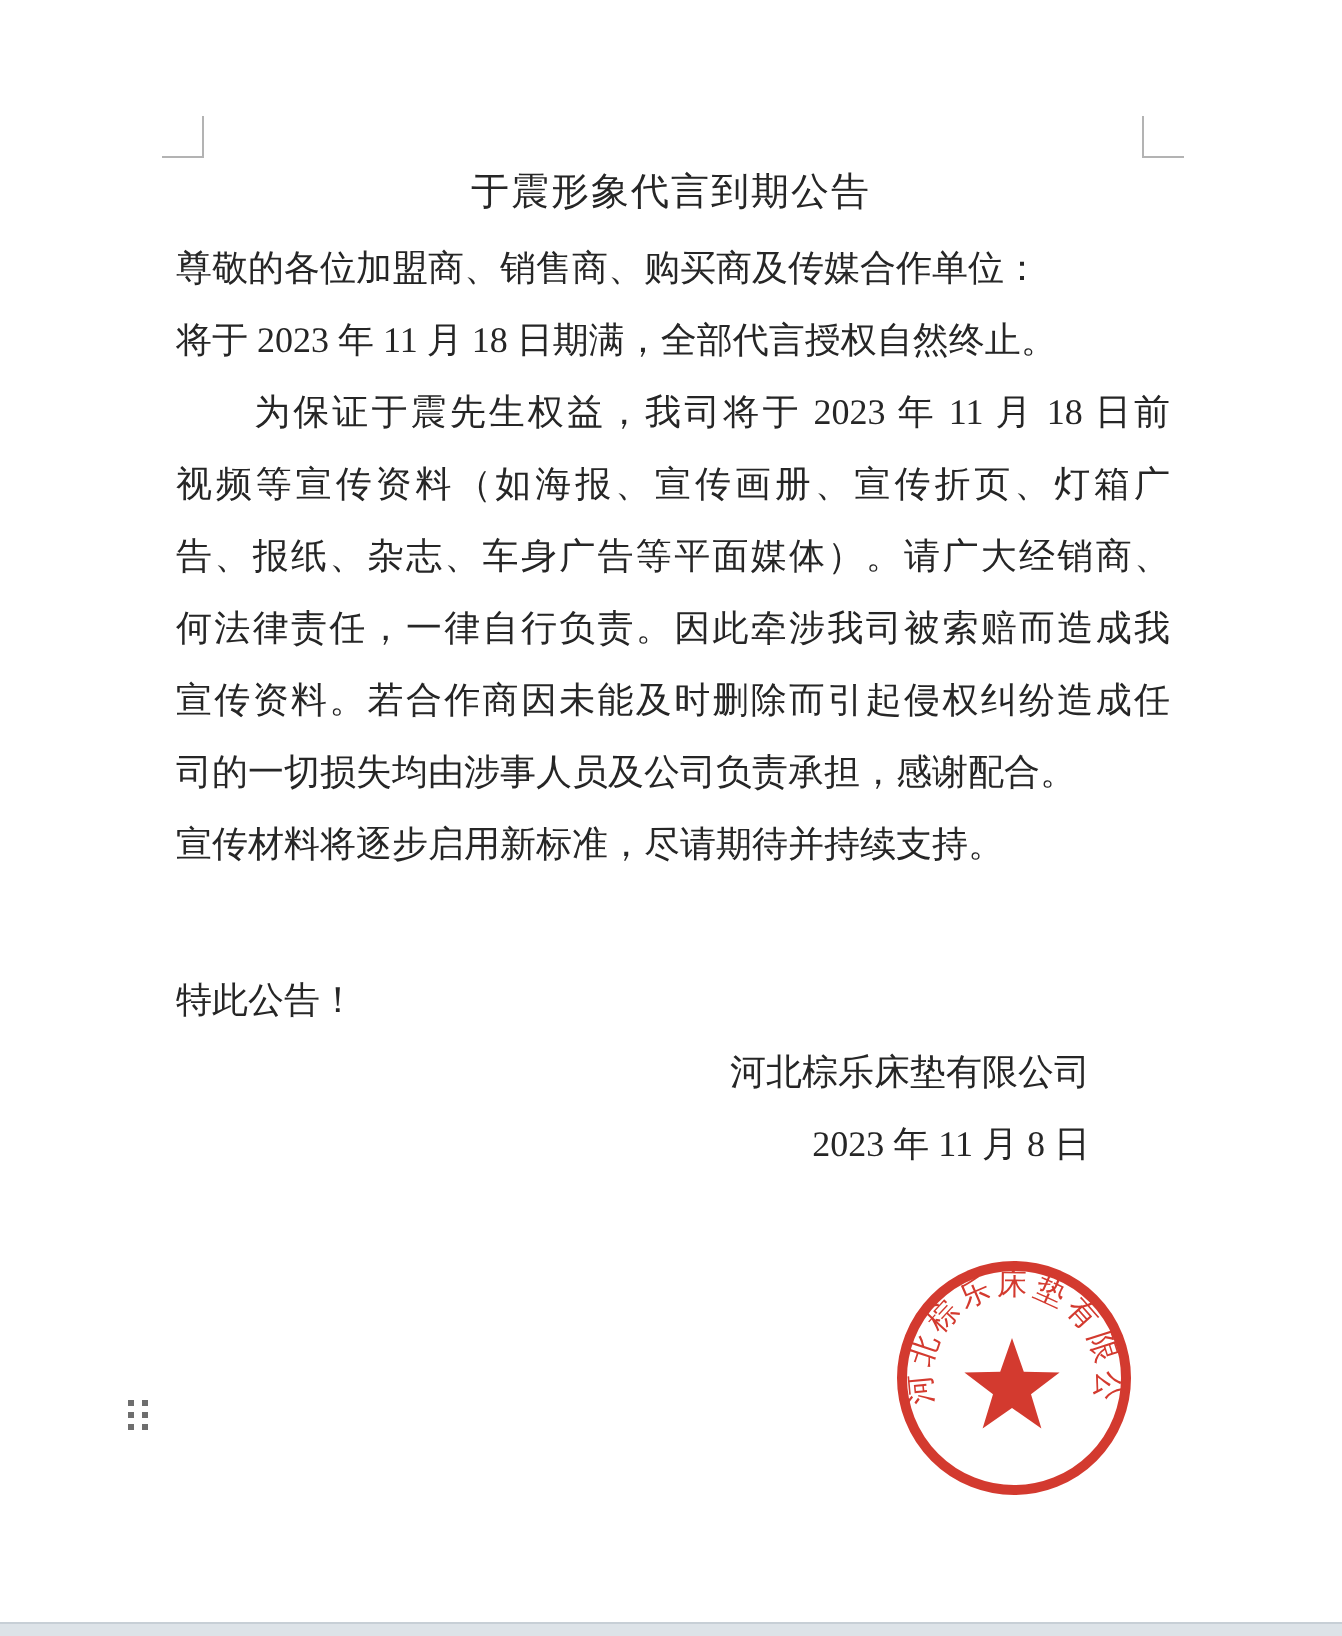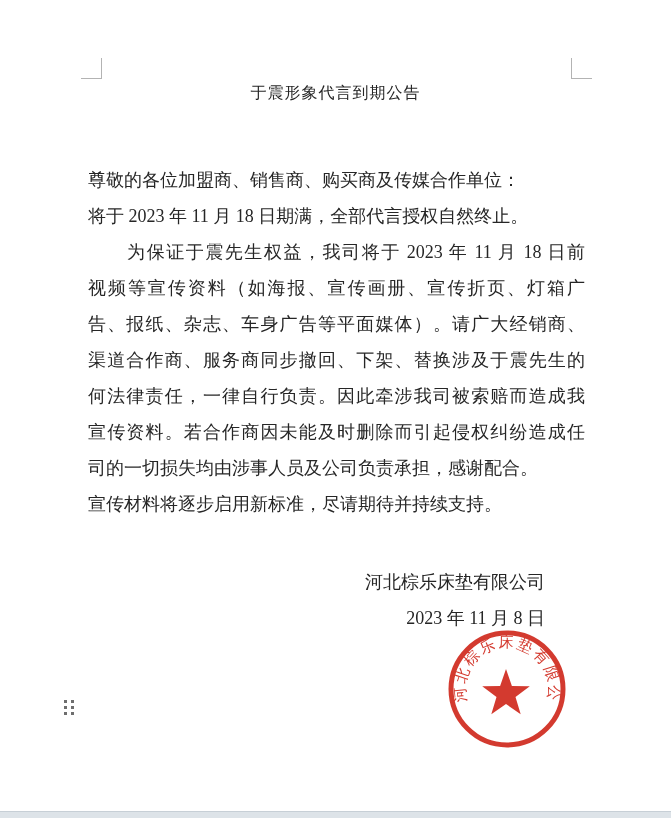--- a/index.html
+++ b/index.html
@@ -10,27 +10,27 @@
   }
   .page { position:relative; width:671px; height:818px; background:#ffffff; }
 
   
   .crop { position:absolute; width:20px; height:20px; }
   .crop-tl { left:81px; top:58px; border-right:1px solid #b3b3b3; border-bottom:1px solid #b3b3b3; }
   .crop-tr { left:571px; top:58px; border-left:1px solid #b3b3b3; border-bottom:1px solid #b3b3b3; }
 
   .title {
     position:absolute; left:0; right:0; top:83px;
-    text-align:center; font-size:16px; color:#262626; letter-spacing:1px;
+    text-align:center; font-size:19px; color:#262626; letter-spacing:1px;
     white-space:nowrap;
   }
 
   .doc-body {
     position:absolute; left:88px; top:116px; width:497px;
-    font-size:18px; color:#262626;margin-top:46px;
+    font-size:18px; color:#262626;
   }
   .line { height:36px; line-height:36px; white-space:nowrap; }
   .line.justify { text-align:justify; text-align-last:justify; white-space:normal; overflow:hidden; }
   .line.left { text-align:left; }
   .line.right { text-align:right; padding-right:40px; }
   .line.blank { height:42px; }
 
   
   .dot-grid {
     position:absolute; left:64px; top:700px;
@@ -64,26 +64,26 @@
   <div class="crop crop-tr"></div>
 
   <div class="title">于震形象代言到期公告</div>
 
   <div class="doc-body">
       <div class="line left">尊敬的各位加盟商、销售商、购买商及传媒合作单位：</div>
       <div class="line left">将于 2023 年 11 月 18 日期满，全部代言授权自然终止。</div>
       <div class="line justify">　　为保证于震先生权益，我司将于 2023 年 11 月 18 日前</div>
       <div class="line justify">视频等宣传资料（如海报、宣传画册、宣传折页、灯箱广</div>
       <div class="line justify">告、报纸、杂志、车身广告等平面媒体）。请广大经销商、</div>
-      <div class="line justify">渠道合作商、服务商同步撤回、下架、替换涉及于震先生的</div>
       <div class="line justify">何法律责任，一律自行负责。因此牵涉我司被索赔而造成我</div>
       <div class="line justify">宣传资料。若合作商因未能及时删除而引起侵权纠纷造成任</div>
       <div class="line left">司的一切损失均由涉事人员及公司负责承担，感谢配合。</div>
       <div class="line left">宣传材料将逐步启用新标准，尽请期待并持续支持。</div>
       <div class="line blank"></div>
+      <div class="line left">特此公告！</div>
       <div class="line right">河北棕乐床垫有限公司</div>
       <div class="line right">2023 年 11 月 8 日</div>
     </div>
 
   <div class="dot-grid">
     <span></span>
       <span></span>
       <span></span>
       <span></span>
       <span></span>

